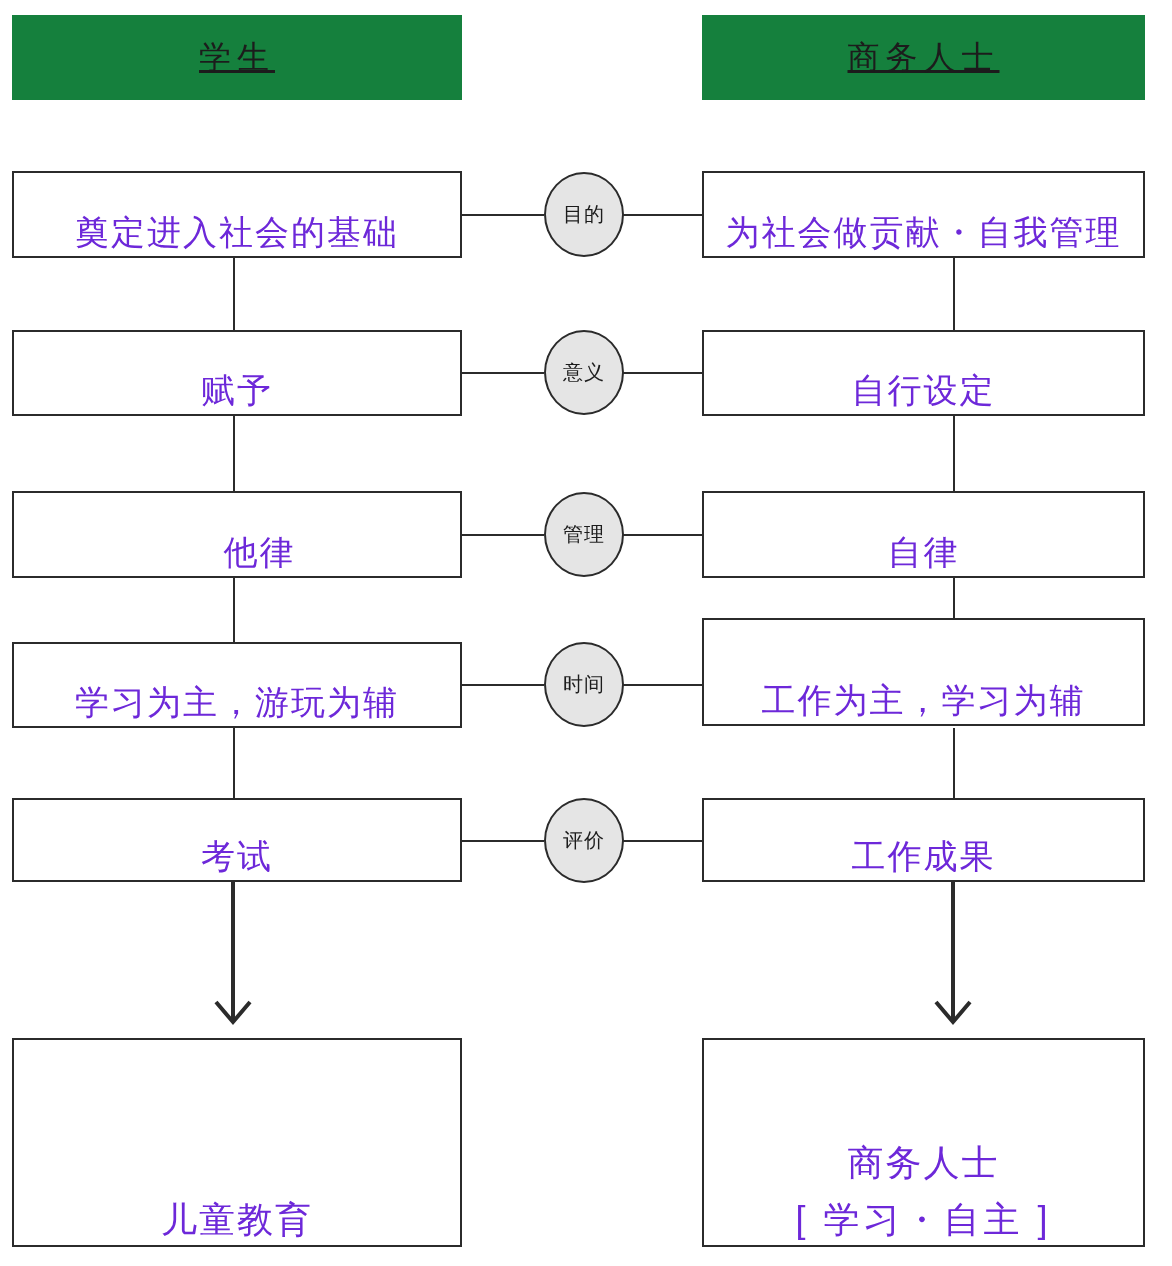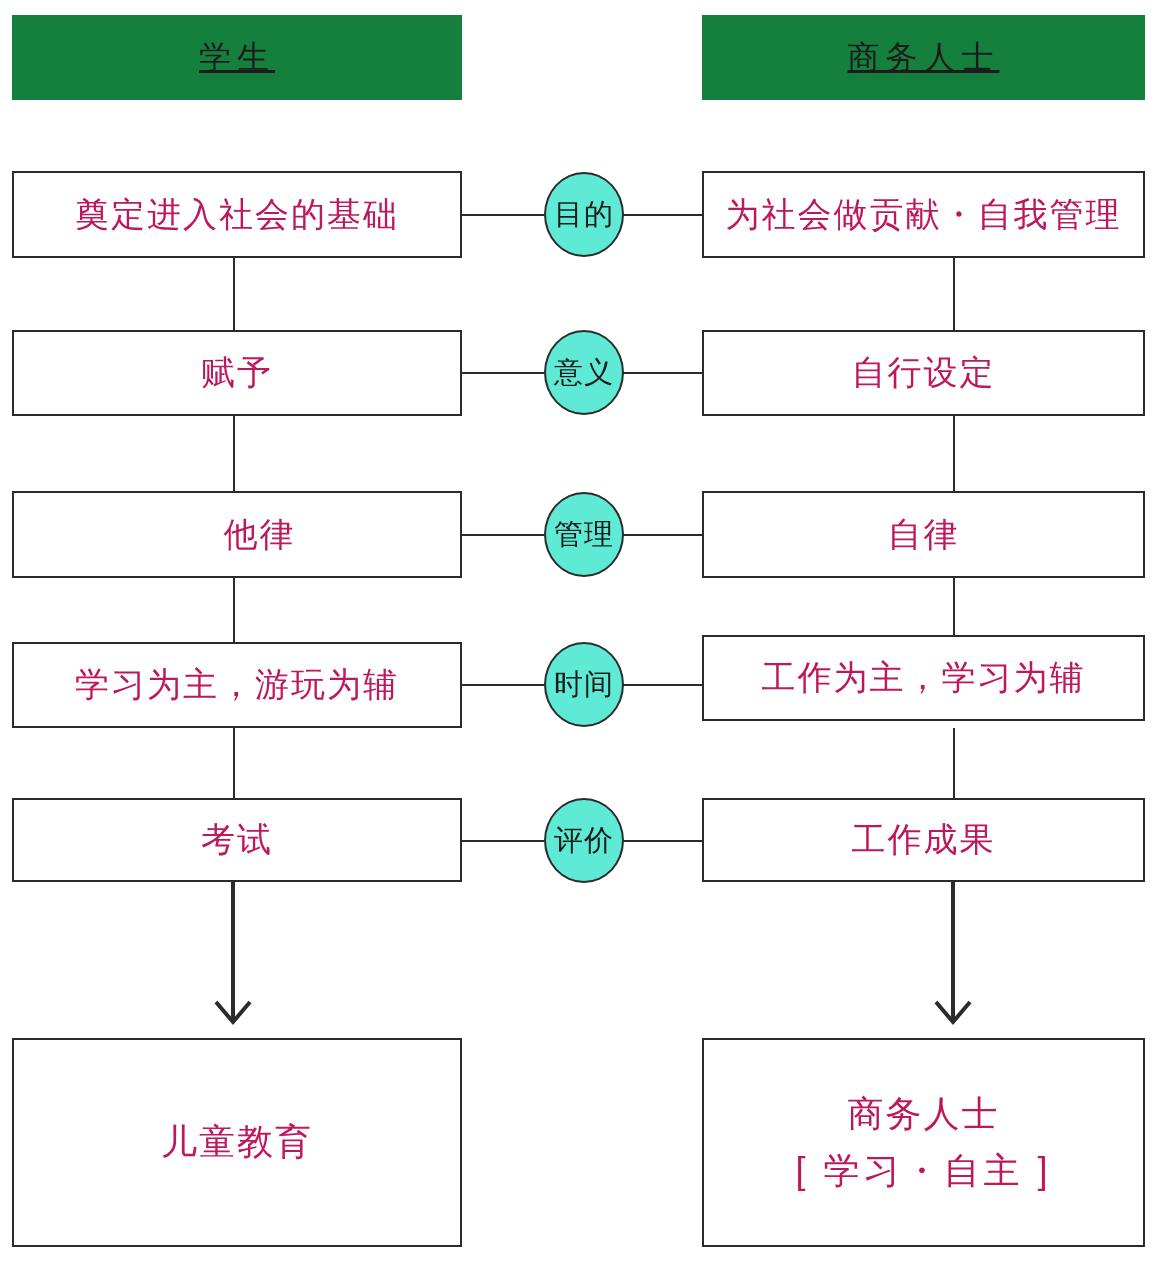--- a/index.html
+++ b/index.html
@@ -34,44 +34,44 @@
   #hdr-right { left: 702px; top: 15px; width: 443px; height: 85px; justify-content: center; }
 
   .node-box {
     position: absolute;
     border: 2.5px solid #2b2b2b;
     background: #ffffff;
     box-sizing: border-box;
     display: flex;
     flex-direction: column;
     align-items: center;
-    justify-content: center;
+    justify-content: flex-end;
     font-size: 34px;
     letter-spacing: 2px;
-    color: #be185d;
+    color: #6d28d9;
     z-index: 3;
   }
   .node-box .line2 {
     margin-top: 8px;
     letter-spacing: 4px;
   }
   .terminal-box {
     font-size: 36px;
   }
 
   .connector-label {
     position: absolute;
     border: 2.5px solid #2b2b2b;
-    background: #5eead4;
+    background: #e5e5e5;
     border-radius: 50%;
     box-sizing: border-box;
     display: flex;
     align-items: center;
     justify-content: center;
-    font-size: 29px;
+    font-size: 20px;
     letter-spacing: 1px;
     color: #1c1c1c;
     z-index: 4;
   }
 
   .hline {
     position: absolute;
     height: 0;
     border-top: 2.5px solid #2b2b2b;
     z-index: 1;
@@ -146,21 +146,21 @@
   <div class="vline" style="left:953px; top:578px; height:65px;"></div>
 
   <div class="node-box" style="left:12px; top:642px; width:450px; height:86px;">
     <span>学习为主，游玩为辅</span>
   </div>
   <div class="hline" style="left:462px; top:684px; width:82px;"></div>
   <div class="connector-label" style="left:544px; top:642px; width:80px; height:85px;">
     <span>时间</span>
   </div>
   <div class="hline" style="left:622px; top:684px; width:82px;"></div>
-  <div class="node-box" style="left:702px; top:635px; width:443px; height:86px;">
+  <div class="node-box" style="left:702px; top:618px; width:443px; height:108px;">
     <span>工作为主，学习为辅</span>
   </div>
 
   <div class="vline" style="left:233px; top:728px; height:70px;"></div>
   <div class="vline" style="left:953px; top:728px; height:70px;"></div>
 
   <div class="node-box" style="left:12px; top:798px; width:450px; height:84px;">
     <span>考试</span>
   </div>
   <div class="hline" style="left:462px; top:840px; width:82px;"></div>

